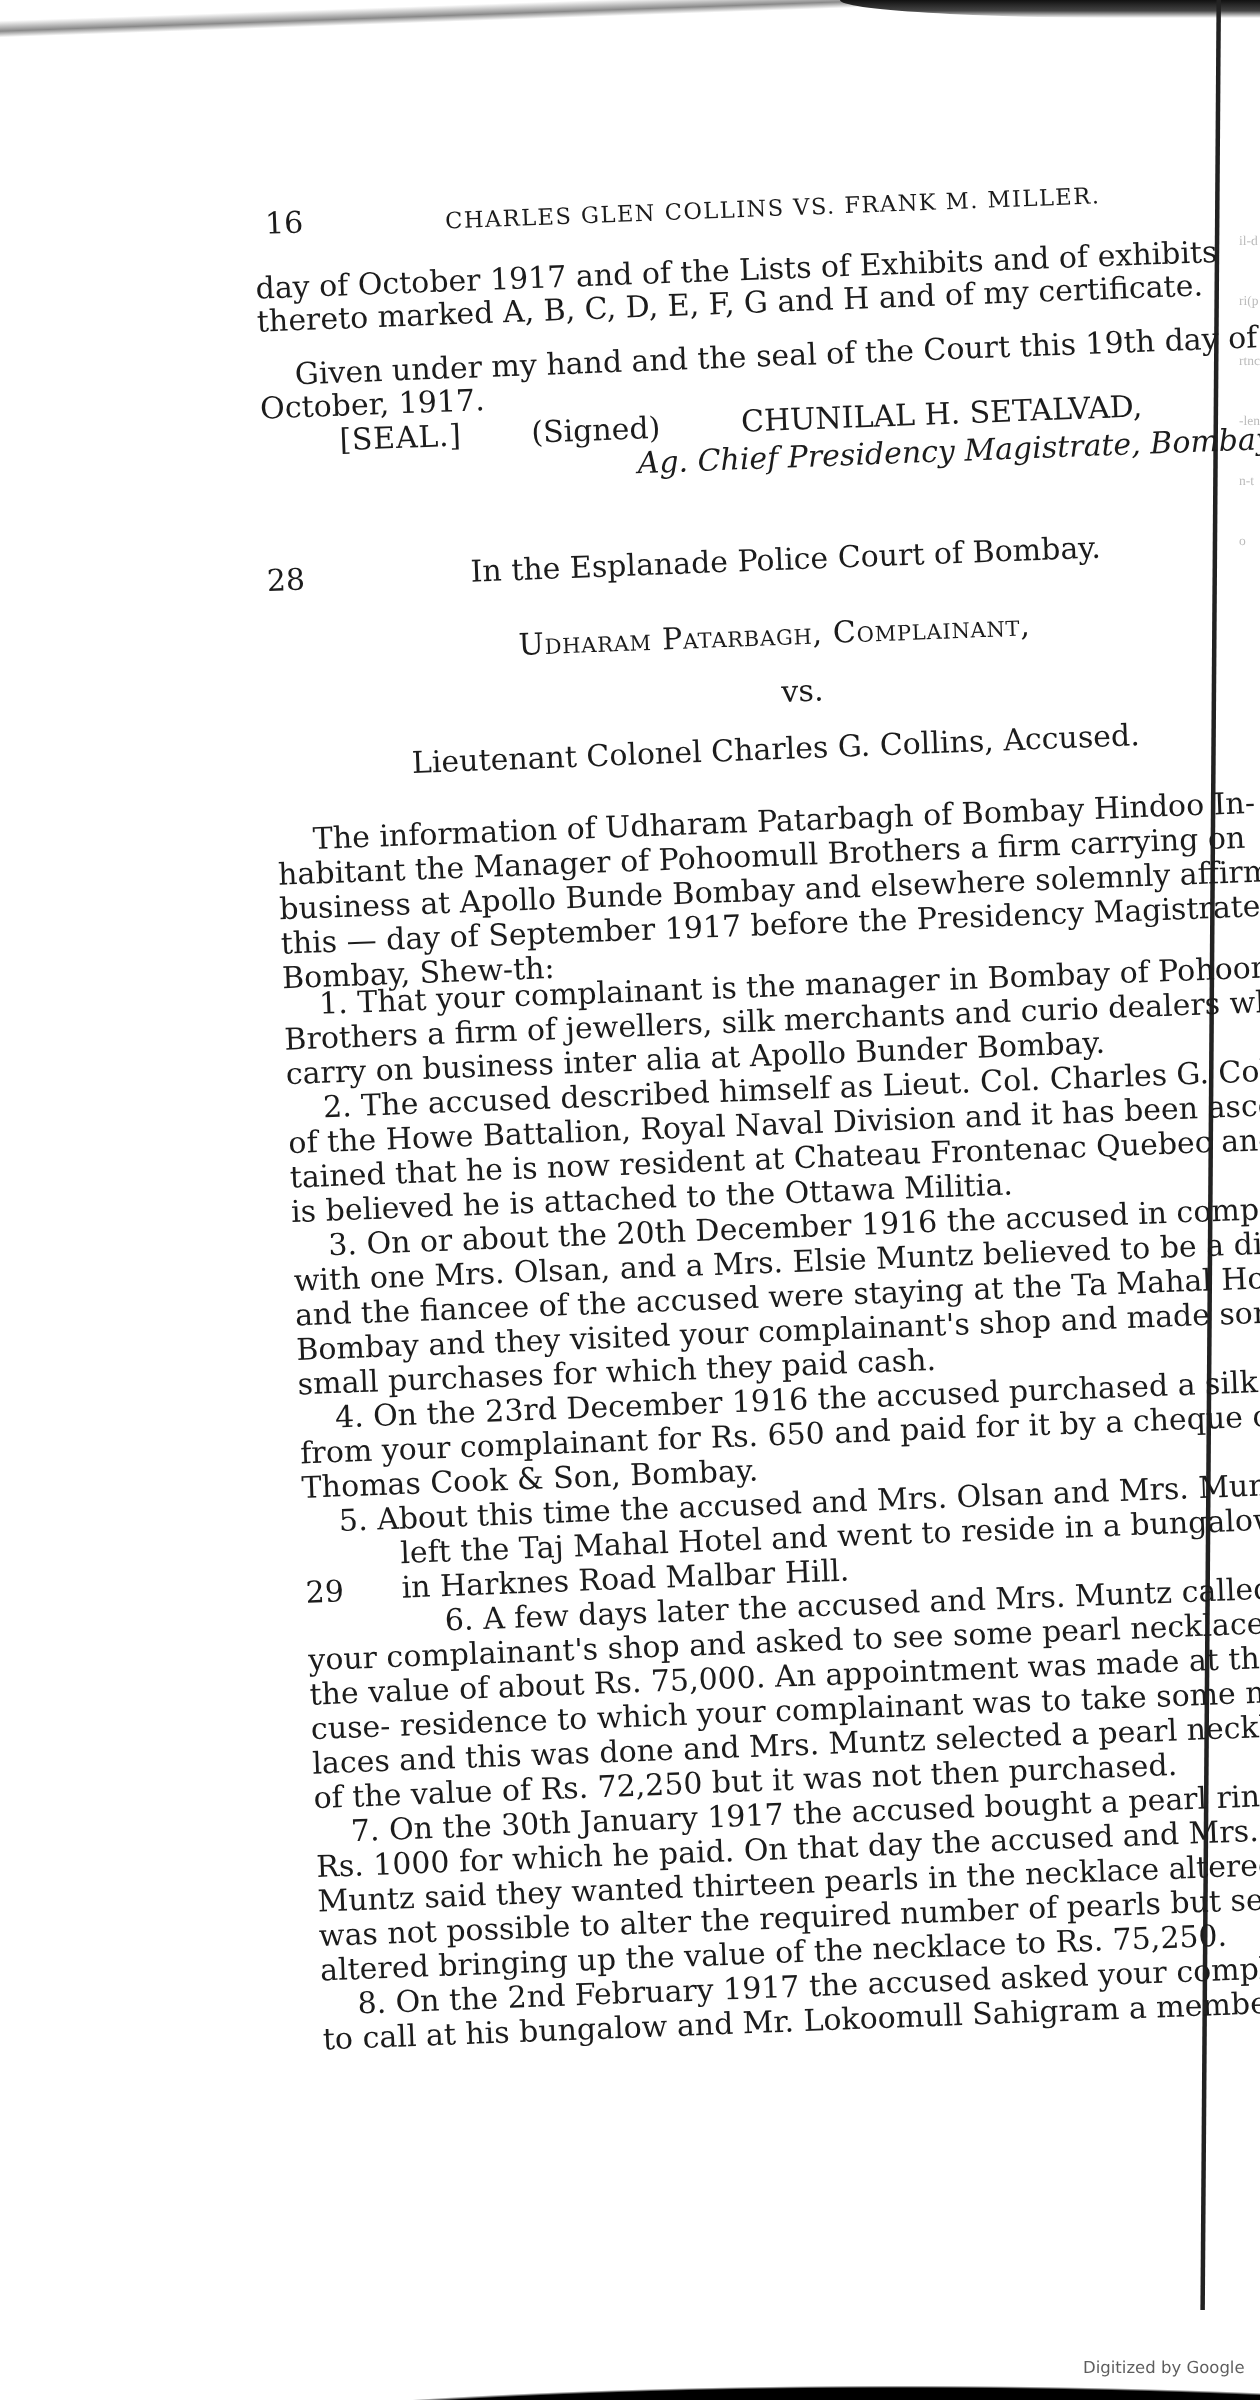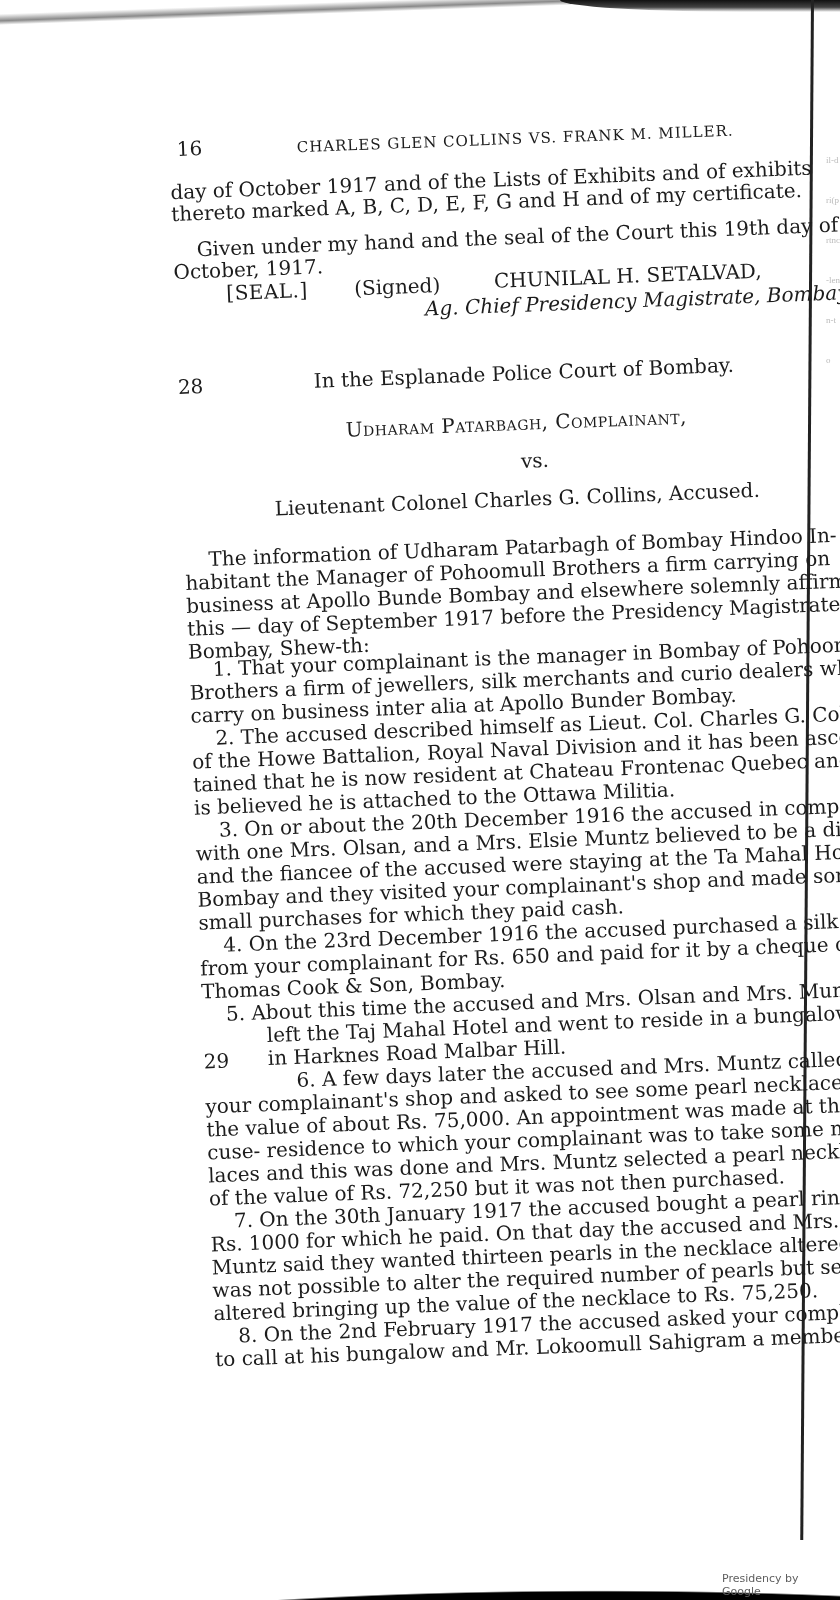--- a/index.html
+++ b/index.html
@@ -108,13 +108,13 @@
   <div class="line" style="left:44px;  top:1082px;">7. On the 30th January 1917 the accused bought a pearl ring for</div>
   <div class="line" style="left:20px;  top:1105px;">Rs. 1000 for which he paid.  On that day the accused and Mrs.</div>
   <div class="line" style="left:20px;  top:1128px;">Muntz said they wanted thirteen pearls in the necklace altered.  It</div>
   <div class="line" style="left:20px;  top:1151px;">was not possible to alter the required number of pearls but seven were</div>
   <div class="line" style="left:20px;  top:1174px;">altered bringing up the value of the necklace to Rs. 75,250.</div>
   <div class="line" style="left:44px;  top:1197px;">8. On the 2nd February 1917 the accused asked your complainant</div>
   <div class="line" style="left:20px;  top:1220px;">to call at his bungalow and Mr. Lokoomull Sahigram a member of</div>
 </div>
 
 <div class="bottom-shadow"></div>
-<div class="watermark">Presidency by Google</div>
+<div class="watermark">Digitized by Google</div>
 
 </body></html>

